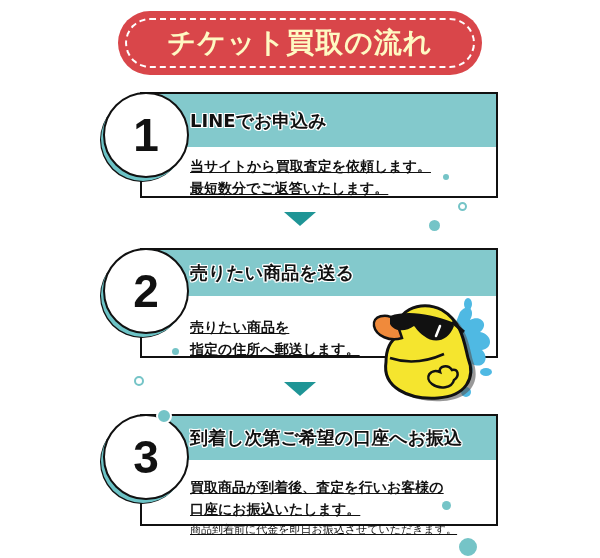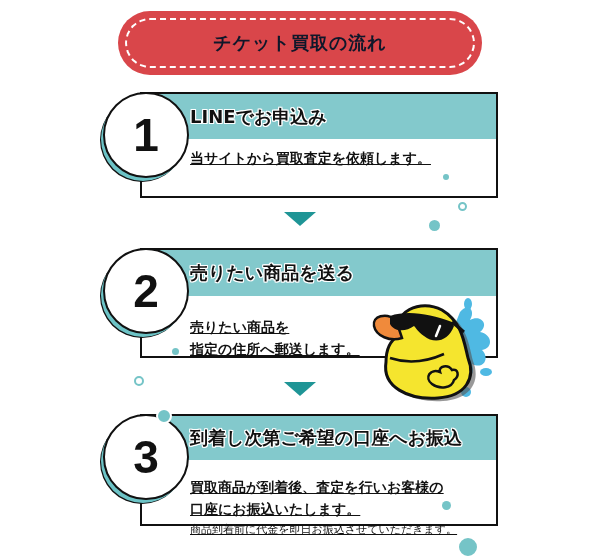--- a/index.html
+++ b/index.html
@@ -10,29 +10,29 @@
     position: absolute; left: 118px; top: 11px; width: 364px; height: 64px;
     background: #d9464a; border-radius: 32px;
   }
   .pill-dash {
     position: absolute; left: 7px; top: 7px; right: 7px; bottom: 7px;
     border: 2px dashed #ffffff; border-radius: 26px;
   }
   .pill-text {
     position: absolute; left: 0; right: 0; top: 0; bottom: 0;
     display: flex; align-items: center; justify-content: center;
-    color: #0f172a; font-weight: bold; font-size: 18px; letter-spacing: 1px;
+    color: #fef9c3; font-weight: bold; font-size: 28px; letter-spacing: 1px;
   }
 
   .box {
     position: absolute; left: 140px; width: 358px;
     border: 2px solid #111; background: #fff;
   }
   .box-head {
-    background: #83c9cc; height: 45px;
+    background: #83c9cc; height: 53px;
     display: flex; align-items: center; padding-left: 48px;
     font-weight: bold; font-size: 18px; color: #111;
     text-shadow: -1px -1px 0 #fff, 1px -1px 0 #fff, -1px 1px 0 #fff, 1px 1px 0 #fff, 0 1px 0 #fff, 1px 0 0 #fff, 0 -1px 0 #fff, -1px 0 0 #fff;
   }
   .box-body { padding: 8px 0 0 48px; font-weight: bold; font-size: 14px; line-height: 22px; text-decoration: underline; }
   .box-note { font-weight: normal; font-size: 11px; line-height: 20px; }
 
   .num {
     position: absolute; width: 86px; height: 86px; border-radius: 50%;
     background: #fff; border: 2px solid #111;
@@ -58,20 +58,21 @@
 
 <div class="pill">
   <div class="pill-dash"></div>
   <div class="pill-text">チケット買取の流れ</div>
 </div>
 
 <div class="box" style="top:92px;height:106px;">
   <div class="box-head">LINEでお申込み</div>
   <div class="box-body">
     <div>当サイトから買取査定を依頼します。</div>
+    <div>最短数分でご返答いたします。</div>
   </div>
 </div>
 <div class="num" style="left:103px;top:92px;">1</div>
 
 <div class="arrow" style="left:284px;top:212px;"></div>
 
 <div class="box" style="top:248px;height:110px;">
   <div class="box-head" style="height:46px;">売りたい商品を送る</div>
   <div class="box-body" style="padding-top:20px;">
     <div>売りたい商品を</div>

